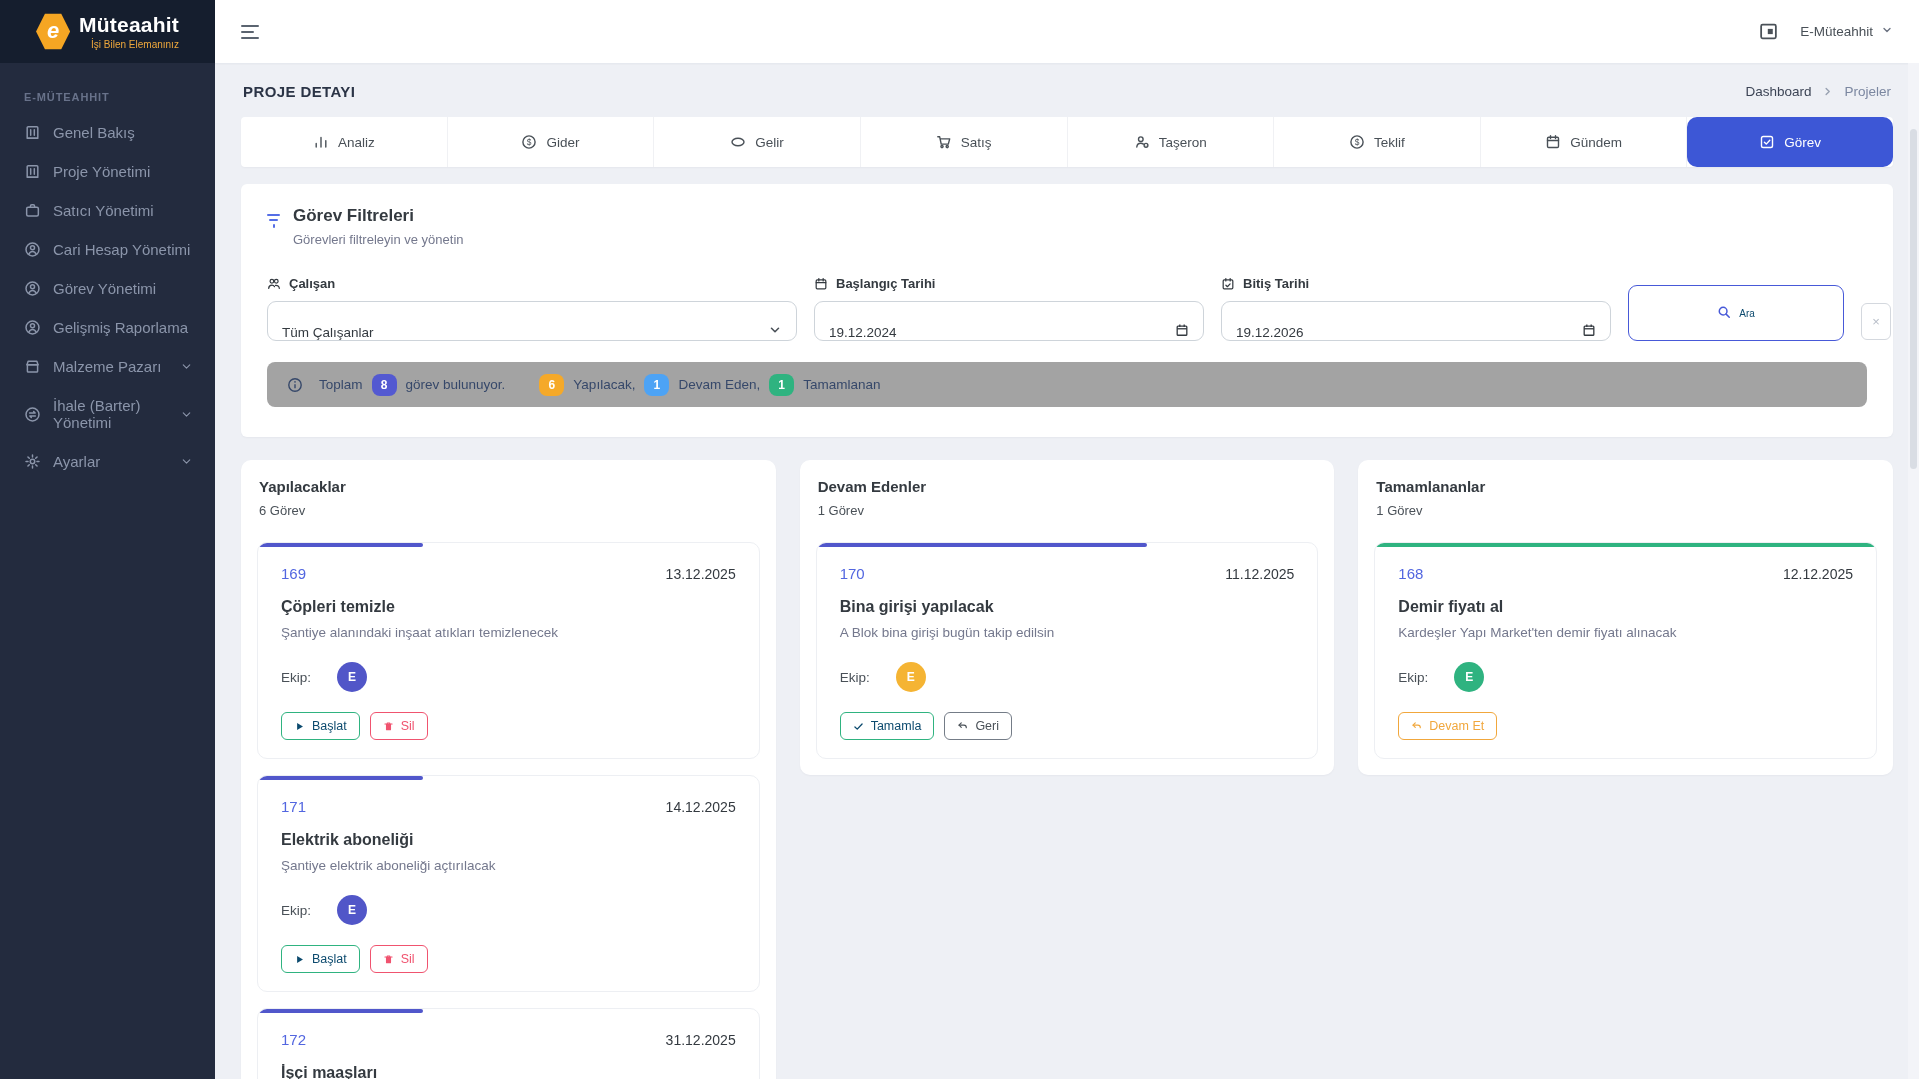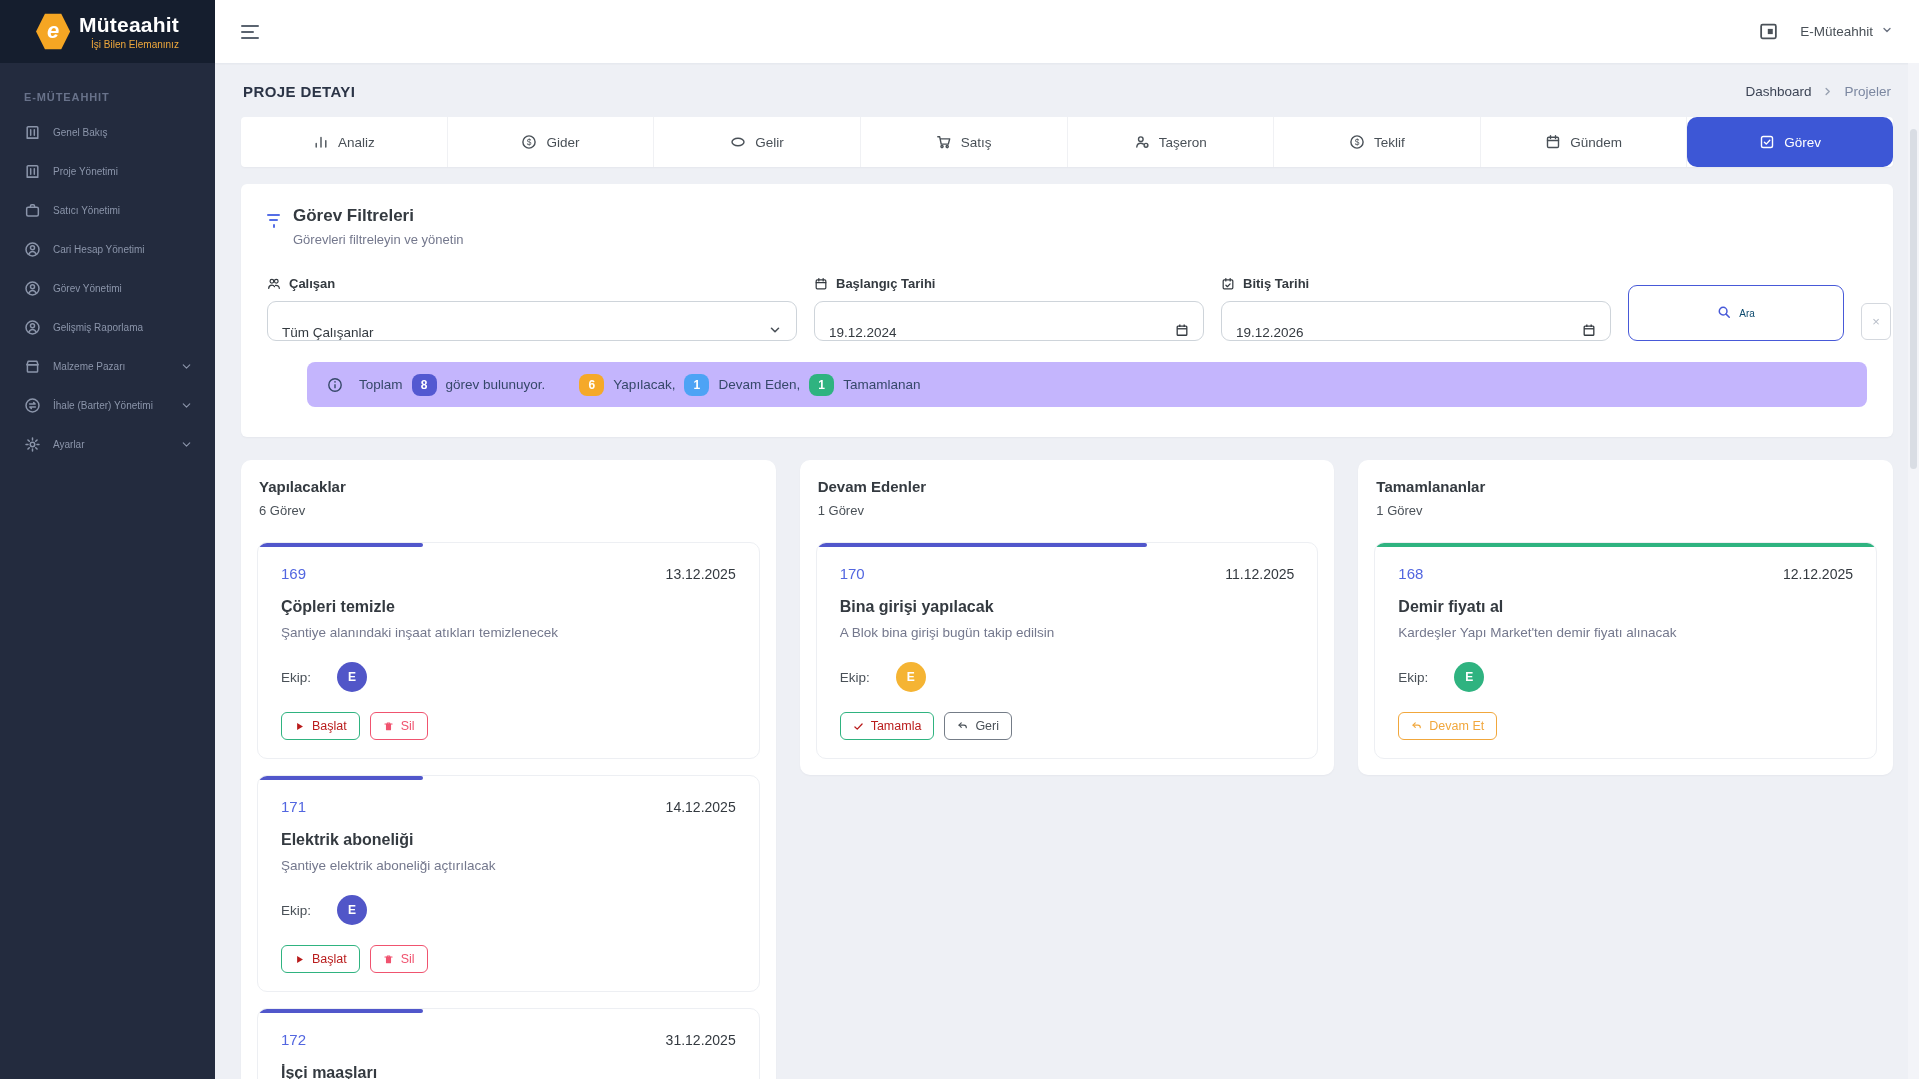--- a/index.html
+++ b/index.html
@@ -14,21 +14,21 @@
   .sidebar{flex:0 0 215px;background:#232b3e;display:flex;flex-direction:column;}
   .logo-strip{height:63px;background:#151e2e;display:flex;align-items:center;justify-content:center;gap:9px;flex:0 0 63px;}
   .hex{width:34px;height:37px;background:#f5a623;clip-path:polygon(26% 2%,74% 2%,100% 50%,74% 98%,26% 98%,0 50%);
        display:flex;align-items:center;justify-content:center;}
   .hex span{color:#fff;font-size:22px;font-weight:800;font-style:italic;transform:translateY(-1px);}
   .brand-text{display:flex;flex-direction:column;align-items:flex-end;}
   .brand-name{color:#fff;font-size:21px;font-weight:800;letter-spacing:.2px;line-height:1;}
   .brand-tag{color:#f0a93c;font-size:10px;margin-top:4px;}
   .side-section{padding:28px 24px 10px;font-size:11px;font-weight:700;letter-spacing:.9px;color:#68728a;}
   .side-menu{display:flex;flex-direction:column;}
-  .side-item{display:flex;align-items:center;gap:12px;padding:11px 22px 11px 24px;color:#8b95aa;font-size:10px;cursor:pointer;}
+  .side-item{display:flex;align-items:center;gap:12px;padding:11px 22px 11px 24px;color:#8b95aa;font-size:15px;cursor:pointer;}
   .side-item .side-icon{display:flex;}
   .side-item svg{width:17px;height:17px;}
   .side-chev{margin-left:auto;display:flex;}
   .side-chev svg{width:13px;height:13px;}
 
   
   .main{flex:1;display:flex;flex-direction:column;min-width:0;}
   .topbar{flex:0 0 63px;background:#fff;display:flex;align-items:center;padding:0 26px;box-shadow:0 1px 2px rgba(15,34,58,.05);}
   .burger{display:flex;flex-direction:column;gap:4px;cursor:pointer;}
   .burger i{display:block;height:2px;background:#5b6470;border-radius:1px;}
@@ -82,22 +82,22 @@
   .control svg{width:14px;height:14px;}
   .search-btn{width:100%;height:56px;border:1.6px solid #4759d8;border-radius:9px;background:#fff;color:#0c4a6e;
               display:flex;align-items:center;justify-content:center;gap:8px;font-size:10px;cursor:pointer;box-sizing:border-box;
               font-family:inherit;}
   .search-btn svg{width:14px;height:14px;}
   .clear-btn{width:30px;height:37px;border:1px solid #d4d8de;border-radius:6px;background:#fff;color:#b7bdc7;
              display:flex;align-items:center;justify-content:center;font-size:13px;cursor:pointer;box-sizing:border-box;
              font-family:inherit;margin-bottom:1px;}
 
   
-  .summary{margin-top:21px;background:#c4b5fd;border-radius:8px;height:45px;display:flex;align-items:center;
-           padding:0 20px;font-size:13.5px;color:#36486a;margin-left:40px;}
+  .summary{margin-top:21px;background:#a3a3a3;border-radius:8px;height:45px;display:flex;align-items:center;
+           padding:0 20px;font-size:13.5px;color:#36486a;}
   .summary svg{width:16px;height:16px;margin-right:12px;}
   .summary .txt{margin:0 4px;}
   .badge{min-width:11px;height:22px;padding:0 7px;margin:0 5px;border-radius:8px;color:#fff;font-size:12px;font-weight:700;
          display:inline-flex;align-items:center;justify-content:center;}
   .badge.first-group{margin-left:30px;}
 
   
   .board{display:flex;gap:24px;margin-top:23px;align-items:flex-start;}
   .column{flex:1;background:#fff;border-radius:10px;padding:18px 16px 16px;box-shadow:0 1px 2px rgba(15,34,58,.04);}
   .col-title{font-size:15px;font-weight:700;color:#343a40;padding-left:2px;}
@@ -111,21 +111,21 @@
   .card-title{margin-top:16px;font-size:16px;font-weight:700;color:#343a40;}
   .card-desc{margin-top:9px;font-size:13.5px;color:#74788d;}
   .team{display:flex;align-items:center;gap:26px;margin-top:22px;}
   .team-label{font-size:13.5px;color:#495057;}
   .avatar{width:30px;height:30px;border-radius:50%;color:#fff;font-size:12px;font-weight:700;
           display:flex;align-items:center;justify-content:center;cursor:pointer;}
   .actions{display:flex;gap:10px;margin-top:20px;}
   .btn{display:inline-flex;align-items:center;gap:7px;height:28px;padding:0 12px;border-radius:6px;background:#fff;
        font-size:12.5px;border:1px solid;cursor:pointer;font-family:inherit;}
   .btn svg{width:11px;height:11px;}
-  .btn.success{color:#b91c1c;border-color:#2fb380;}
+  .btn.success{color:#0c4a6e;border-color:#2fb380;}
   .btn.danger{color:#f0536f;border-color:#f0536f;}
   .btn.neutral{color:#4a5158;border-color:#747c87;}
   .btn.warning{color:#f1a73c;border-color:#f1a73c;}
 
   
   .scroll-track{position:fixed;right:0;top:63px;bottom:0;width:11px;background:#f3f4f8;}
   .scroll-thumb{position:absolute;top:66px;right:2px;width:7px;height:340px;border-radius:4px;background:#d9dde4;}
 </style>
 </head>
 <body>

